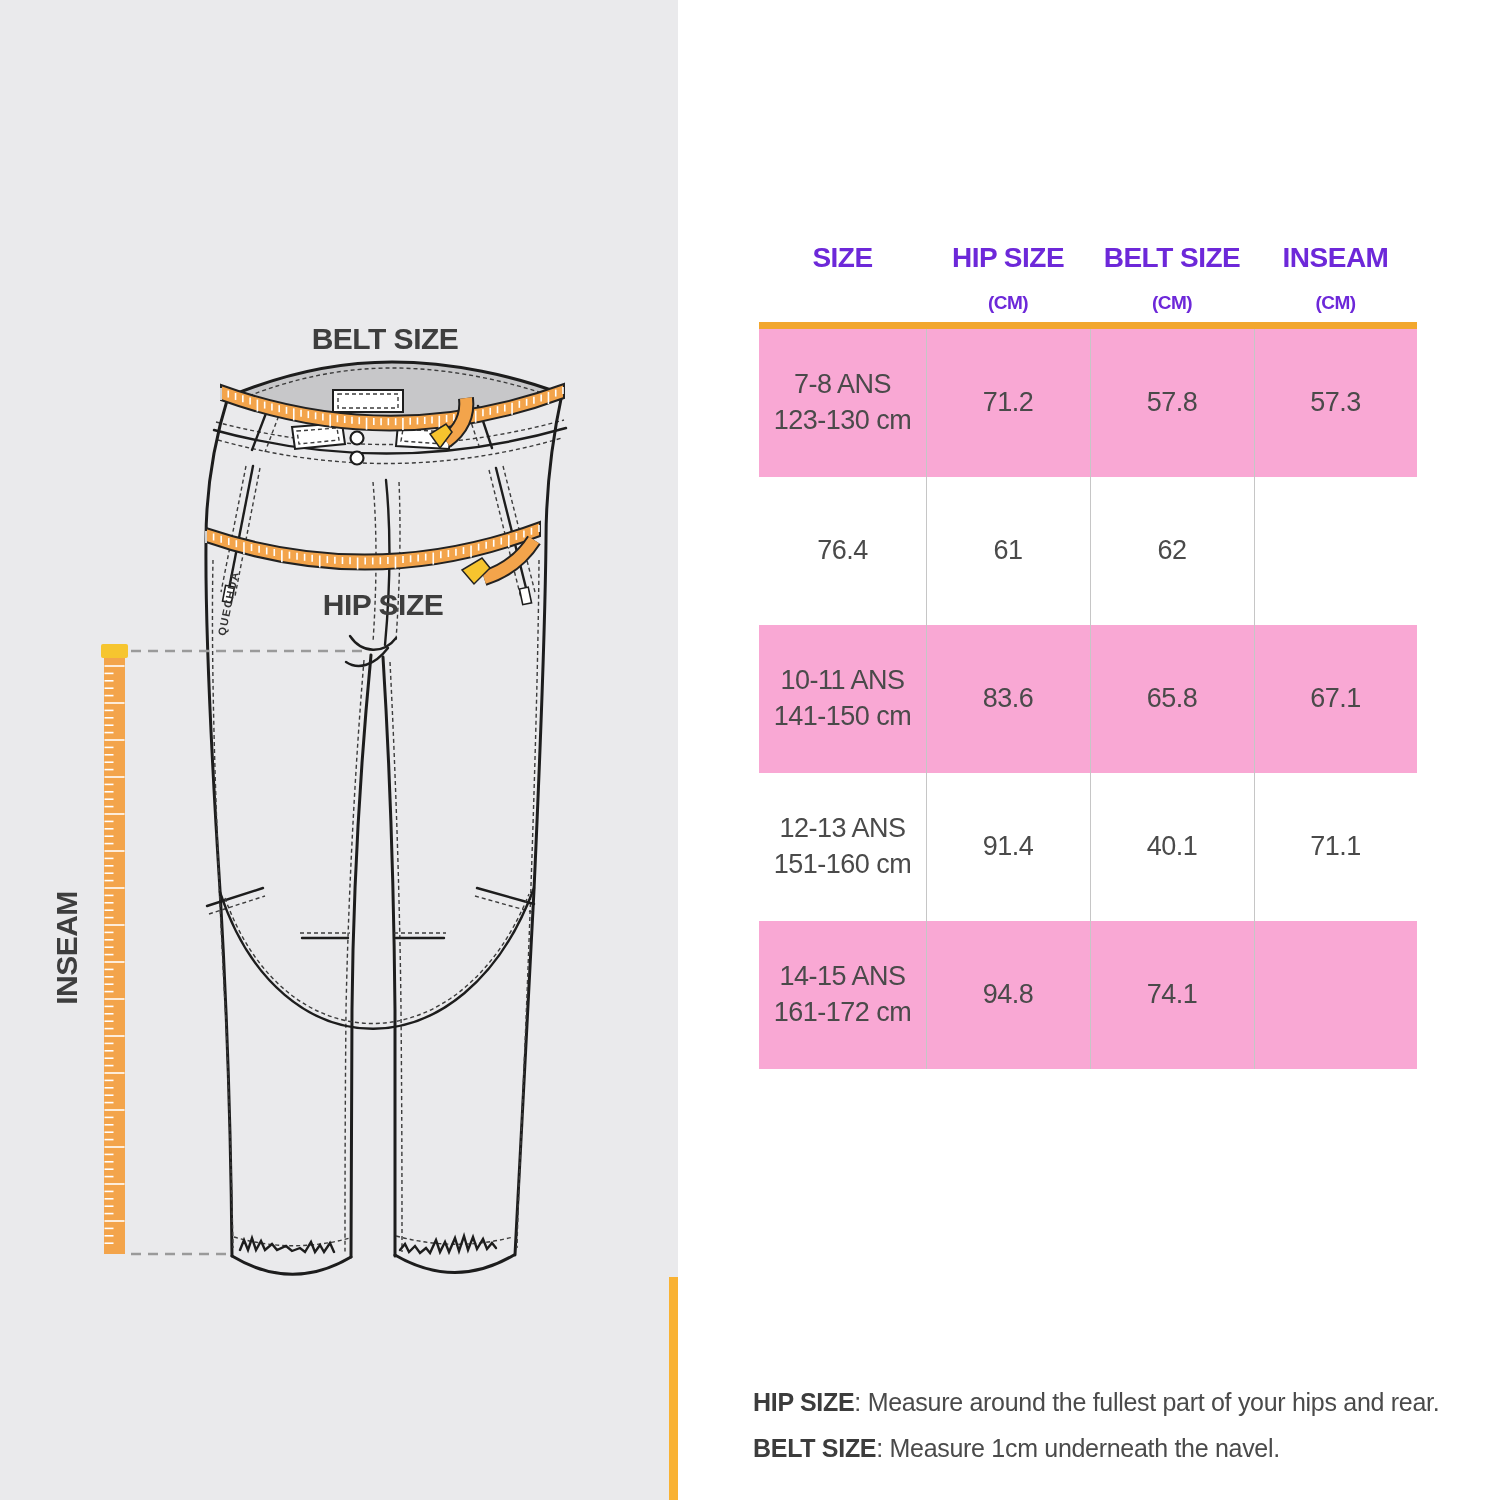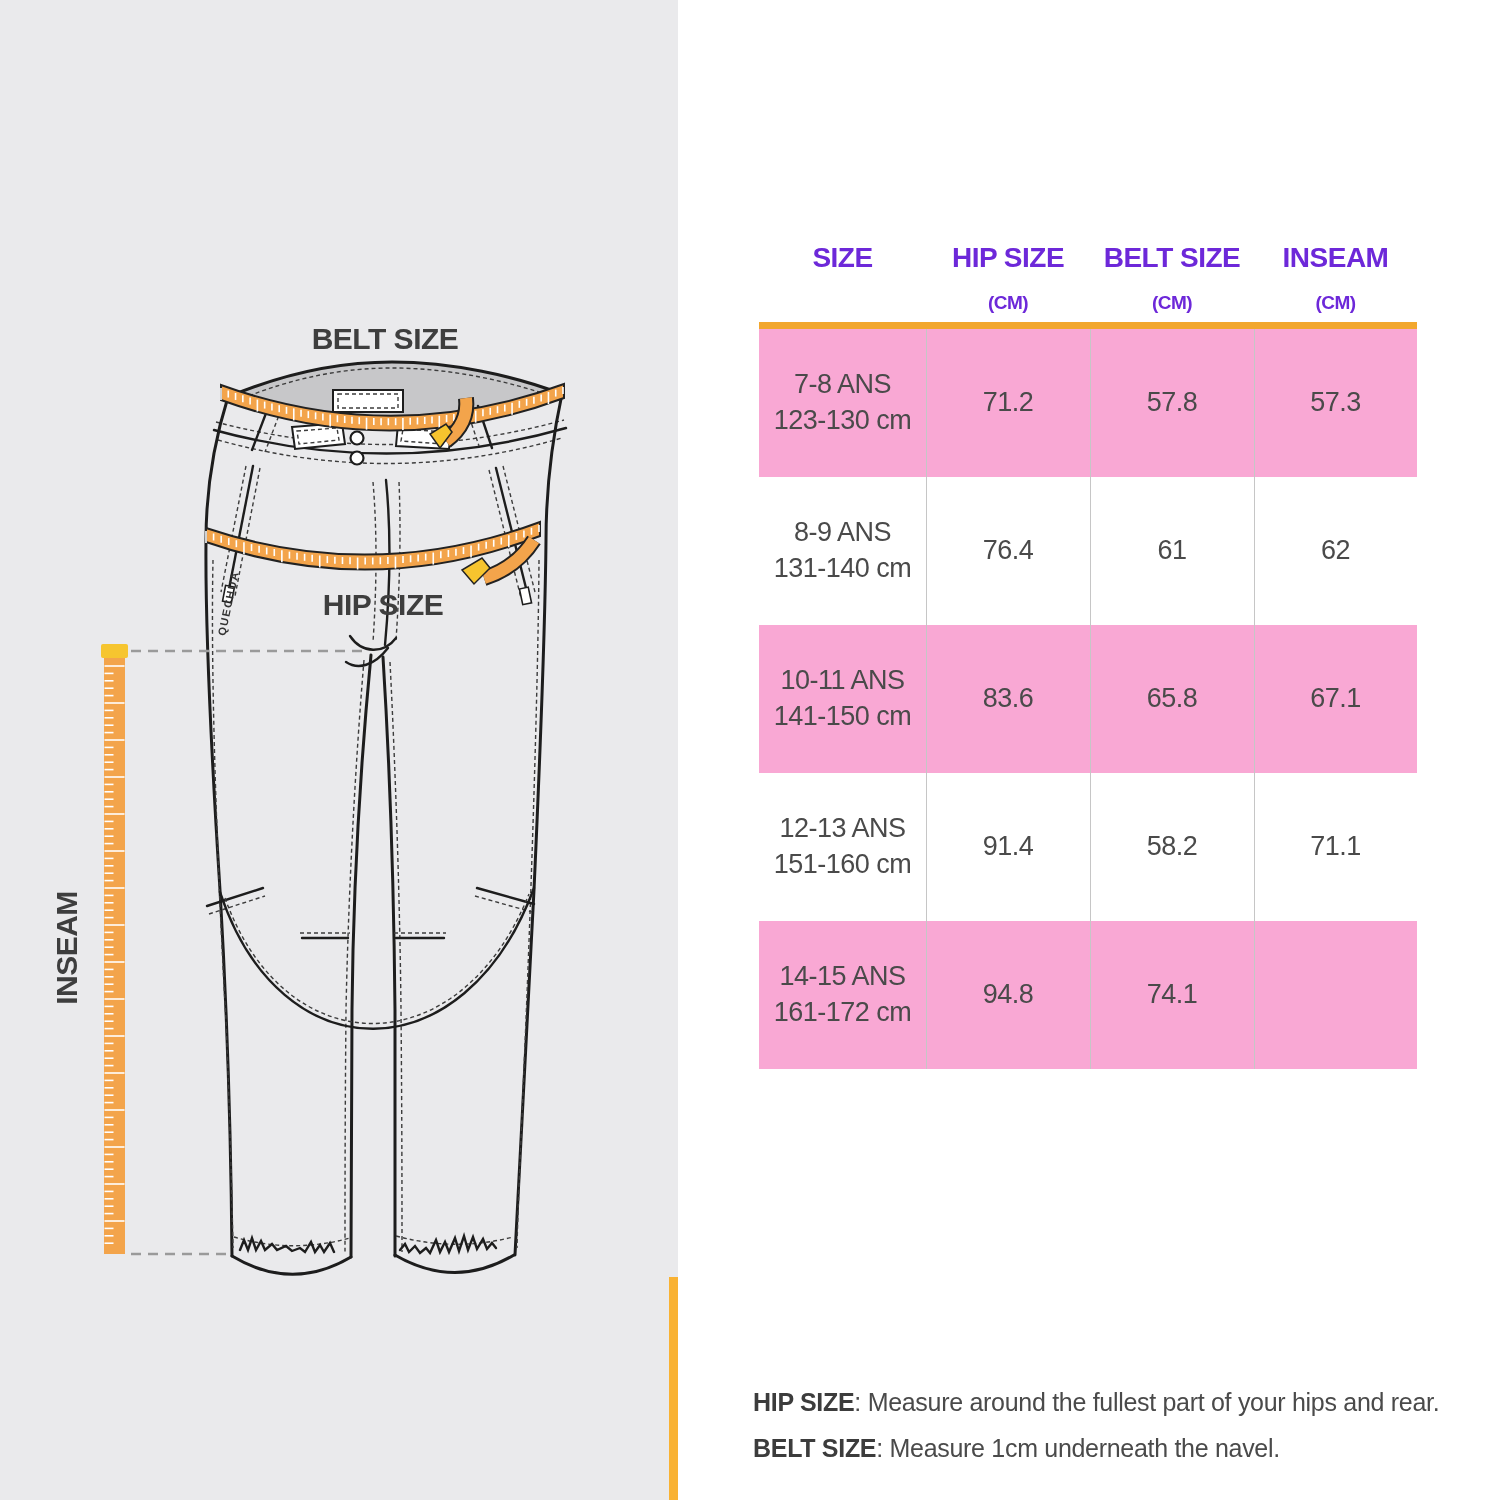--- a/index.html
+++ b/index.html
@@ -372,24 +372,20 @@
           </div>
         <div class="td">
             <span>57.8</span>
           </div>
         <div class="td">
             <span>57.3</span>
           </div>
       </div>
       <div class="trow">
         <div class="td">
-            <span>8-9 ANS</span>
-            <span>131-140 cm</span>
-          </div>
-        <div class="td">
             <span>76.4</span>
           </div>
         <div class="td">
             <span>61</span>
           </div>
         <div class="td">
             <span>62</span>
           </div>
       </div>
       <div class="trow gray">
@@ -409,21 +405,21 @@
       </div>
       <div class="trow">
         <div class="td">
             <span>12-13 ANS</span>
             <span>151-160 cm</span>
           </div>
         <div class="td">
             <span>91.4</span>
           </div>
         <div class="td">
-            <span>58.2</span>
+            <span>40.1</span>
           </div>
         <div class="td">
             <span>71.1</span>
           </div>
       </div>
       <div class="trow gray">
         <div class="td">
             <span>14-15 ANS</span>
             <span>161-172 cm</span>
           </div>

